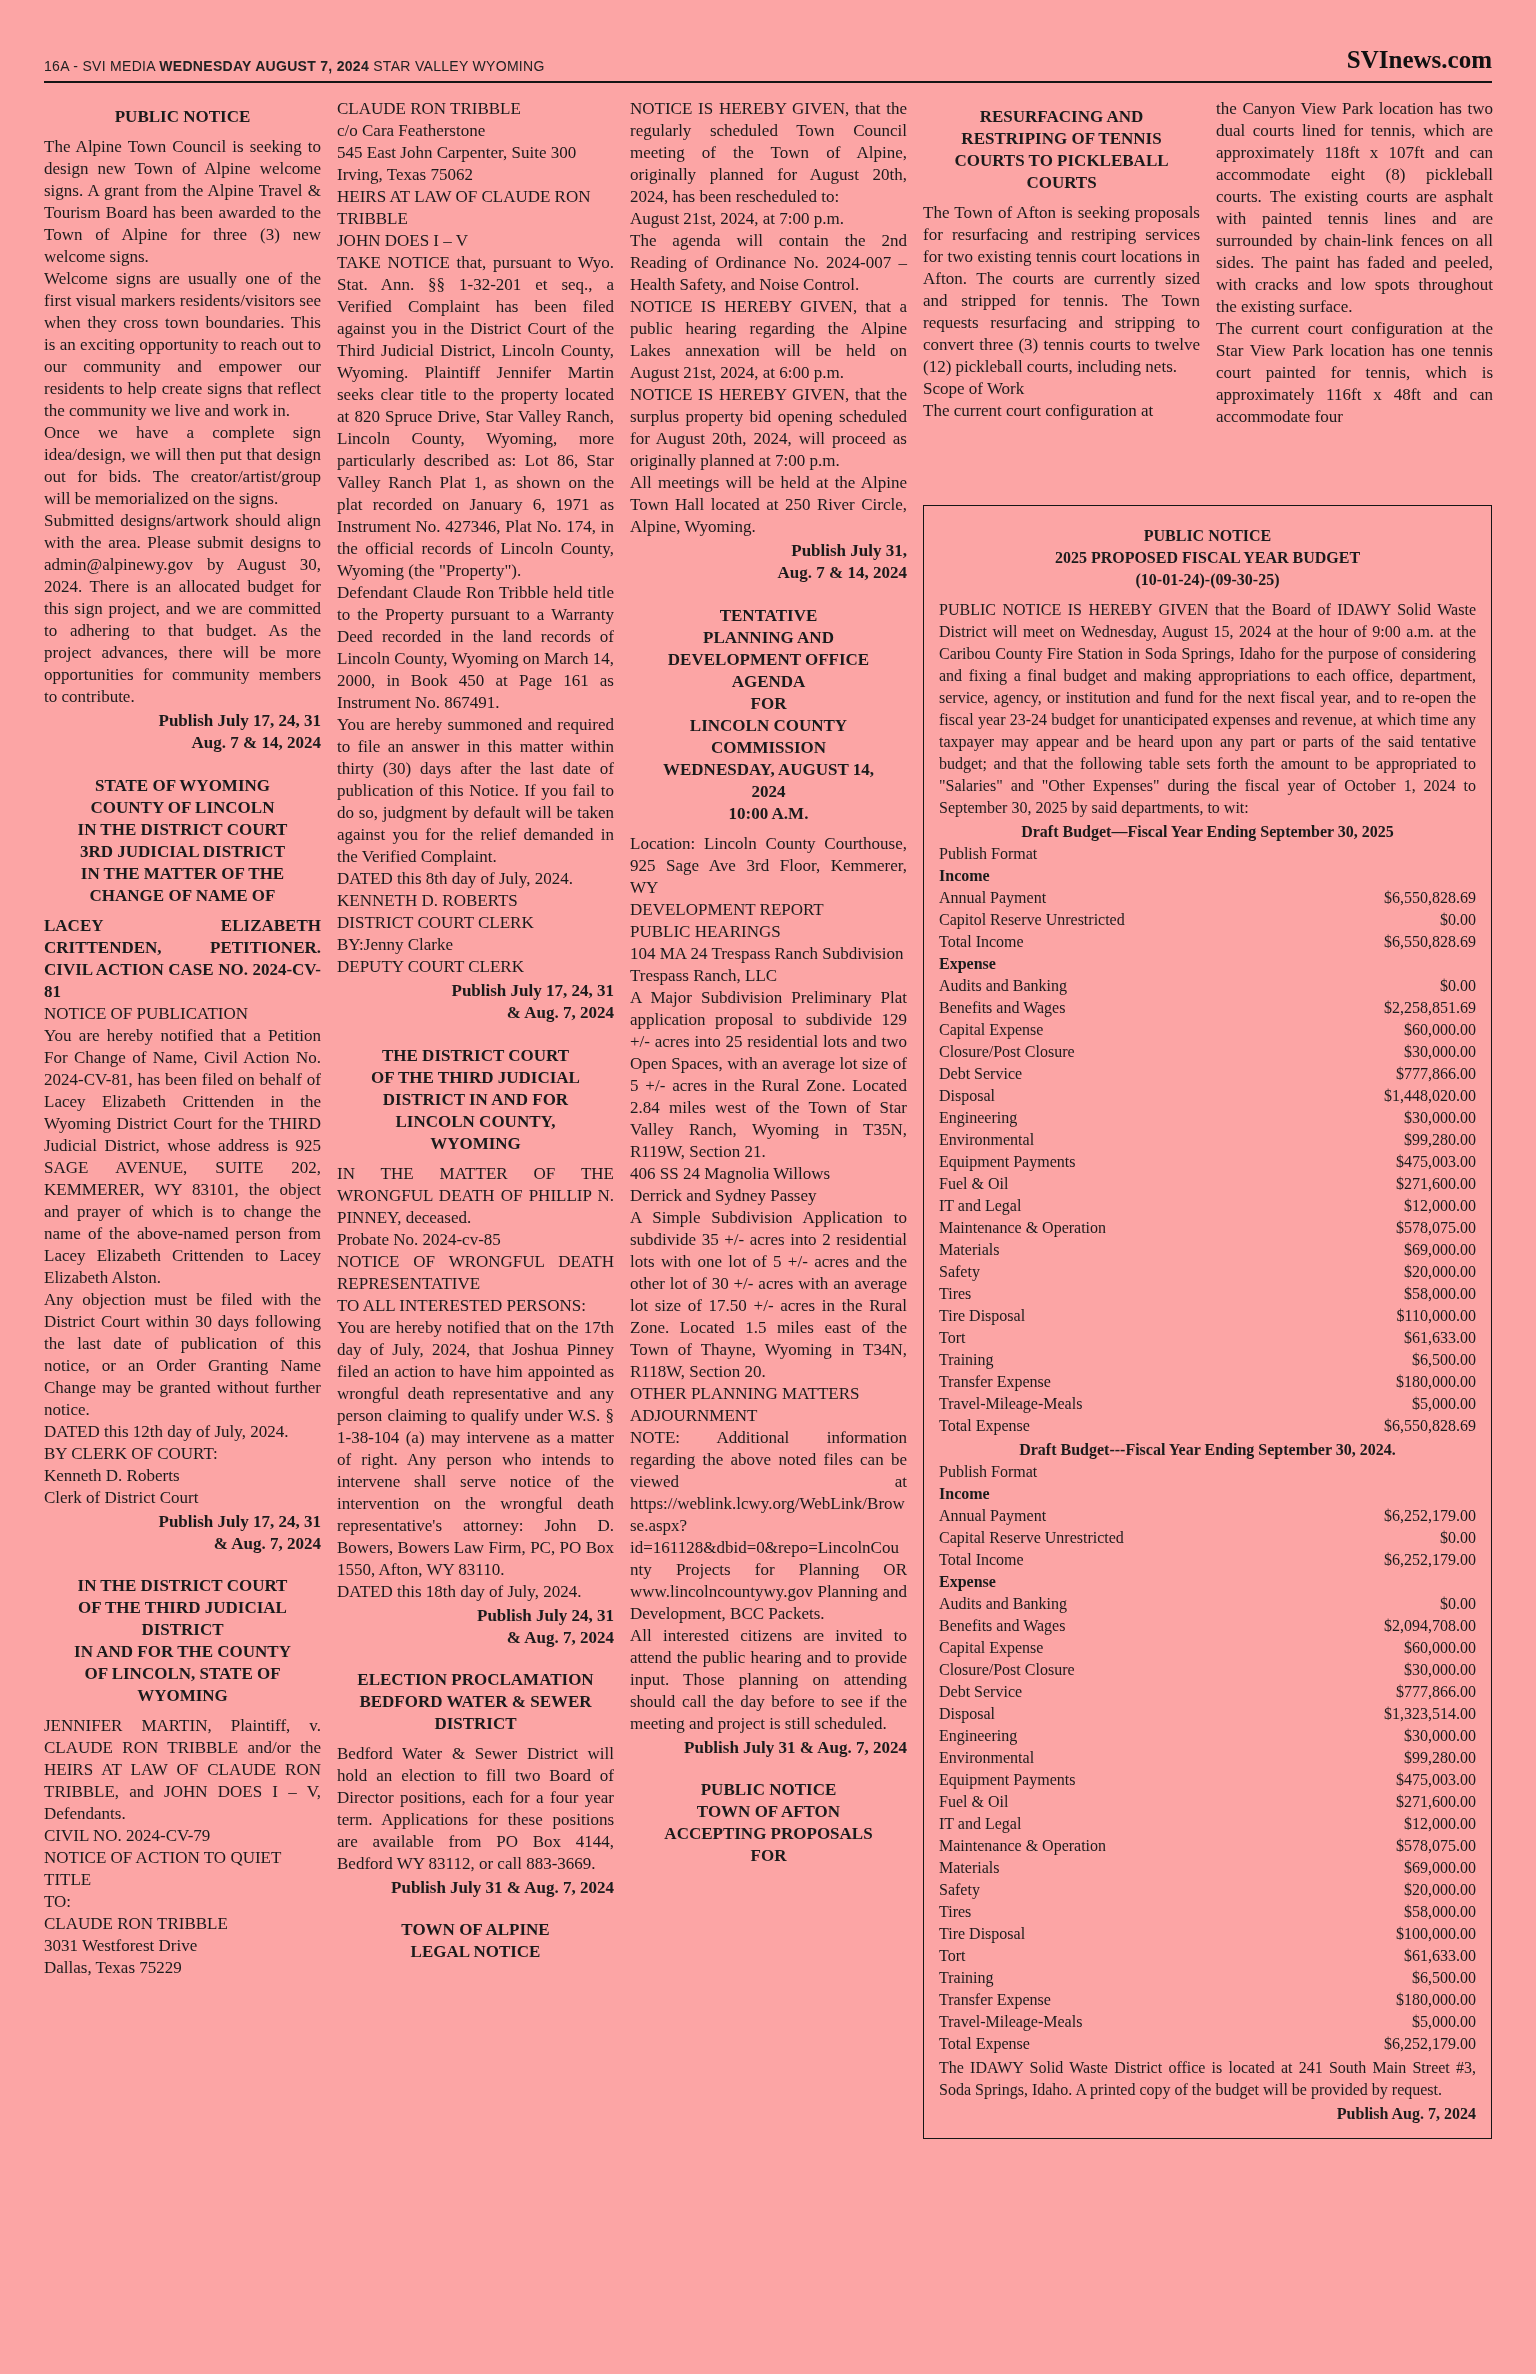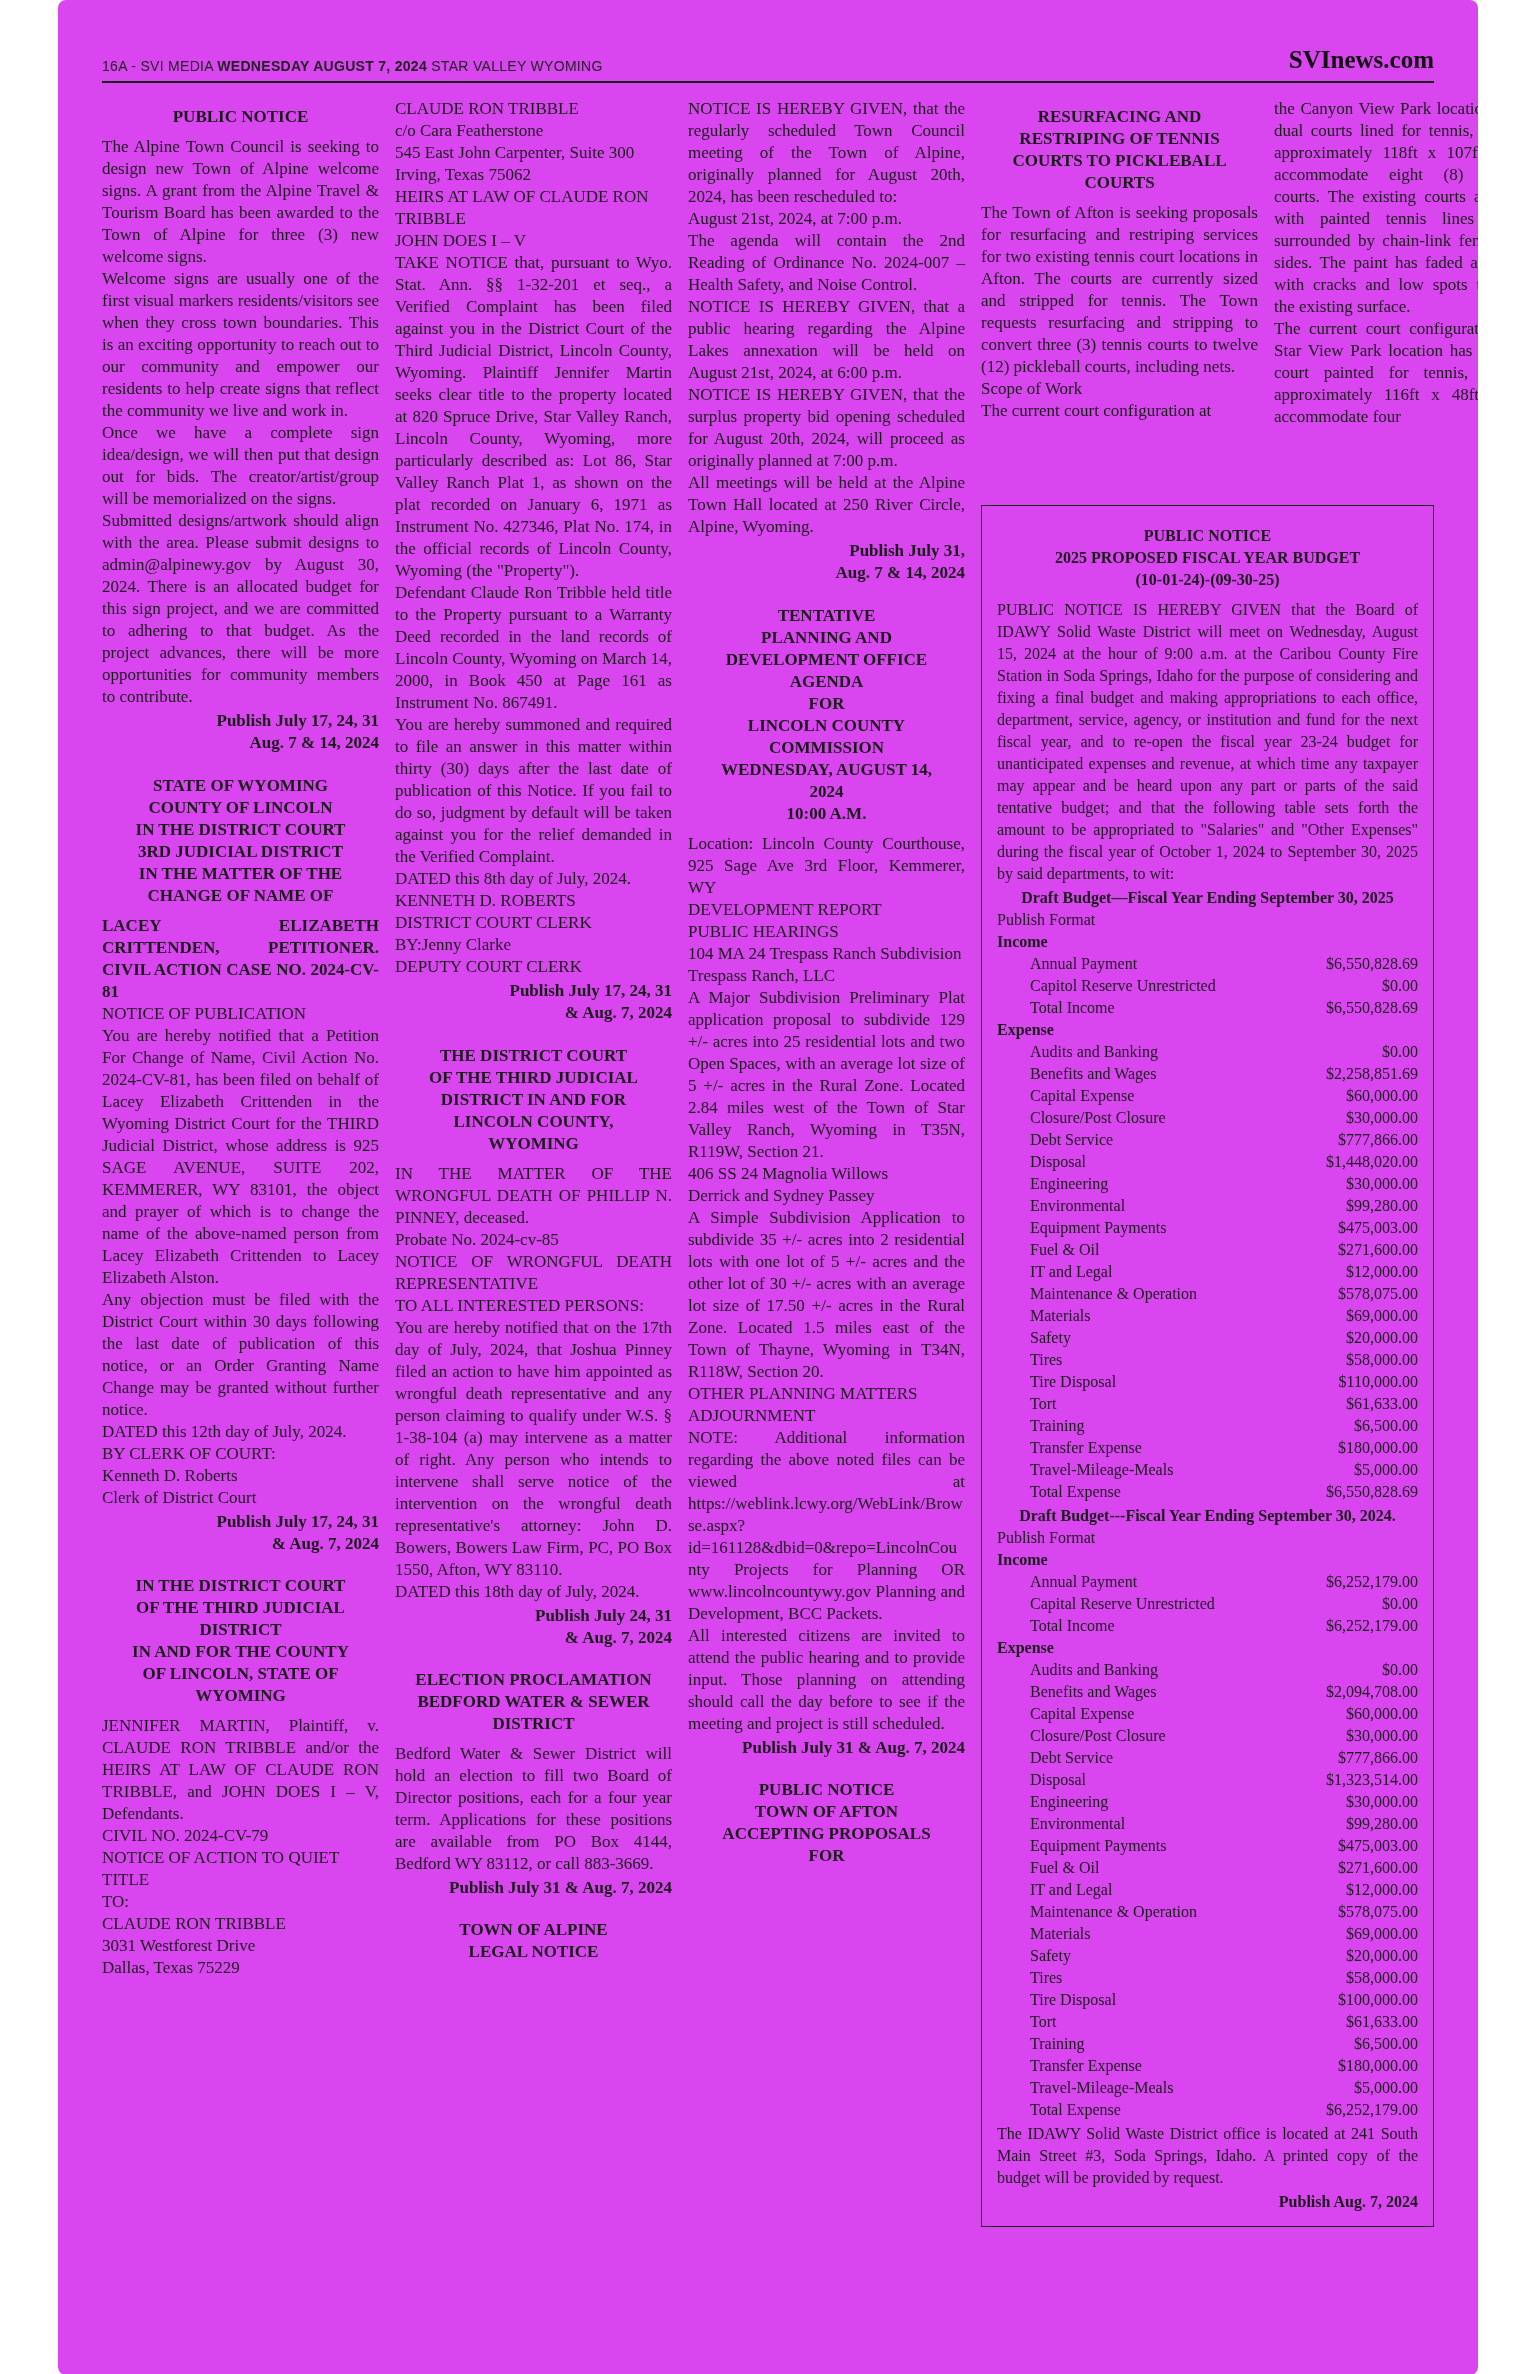--- a/index.html
+++ b/index.html
@@ -1,19 +1,19 @@
 <!DOCTYPE html>
 <html lang="en" style="font-size:15px"><head>
 <meta charset="utf-8">
 <style>
   html,body{margin:0;padding:0;background:#ffffff;}
   .page{
-    width:1420px;height:2375px;margin:0 auto;background:#d946ef;
+    width:1536px;height:2375px;margin:0 auto;background:#fca5a5;
     font-family:"Liberation Serif","DejaVu Serif",serif;color:#1b1b1b;
-    overflow:hidden;position:relative;box-sizing:border-box;border-radius:8px;
+    overflow:hidden;position:relative;box-sizing:border-box;
   }
   
   .masthead{
     display:flex;justify-content:space-between;align-items:flex-end;
     padding:46px 44px 7.4px 44px;
   }
   .mh-left{
     font-family:"Liberation Sans","DejaVu Sans",sans-serif;
     font-size:14px;letter-spacing:0.3px;color:#222;
   }
@@ -42,21 +42,21 @@
   p.brk{overflow-wrap:anywhere;}
   
   .bbox{
     border:1.9px solid #151515;margin-top:16.7px;padding:11px 15px 13px 15px;
     font-size:16px;line-height:22px;text-align:justify;
   }
   .bbox h3.ctr{font-size:16px;line-height:22px;}
   .btitle{font-weight:bold;text-align:center;margin-top:1.9px;}
   .bsec{font-weight:bold;text-align:left;}
   .brow{display:flex;justify-content:space-between;line-height:22px;}
-  .brow .bl{text-align:left;margin-left:33px;}
+  .brow .bl{text-align:left;}
   .brow .bv{text-align:right;white-space:nowrap;}
   .bfoot{text-align:justify;margin-top:1.9px;}
   .bpub{font-weight:bold;text-align:right;margin-top:1.9px;}
 </style>
 </head>
 <body>
 
 <div class="page">
 
   <header class="masthead">

